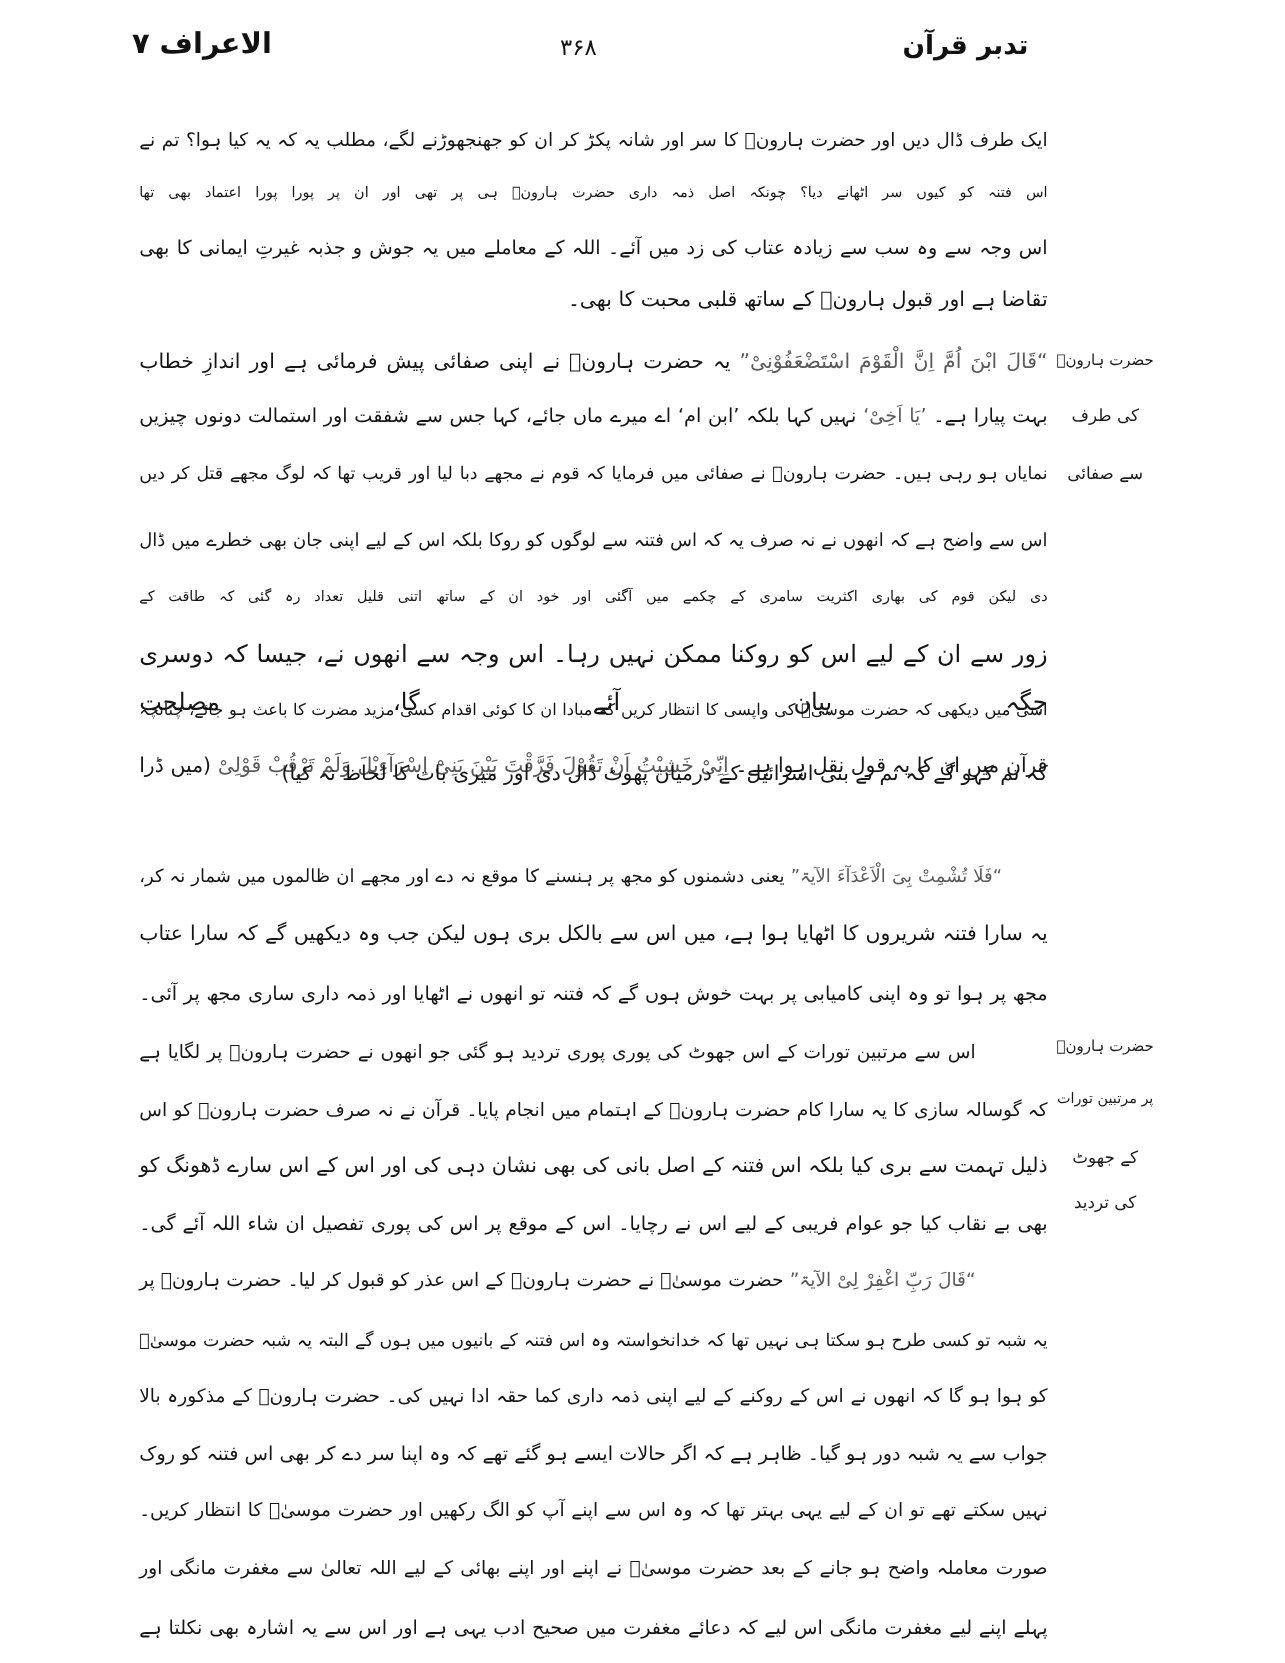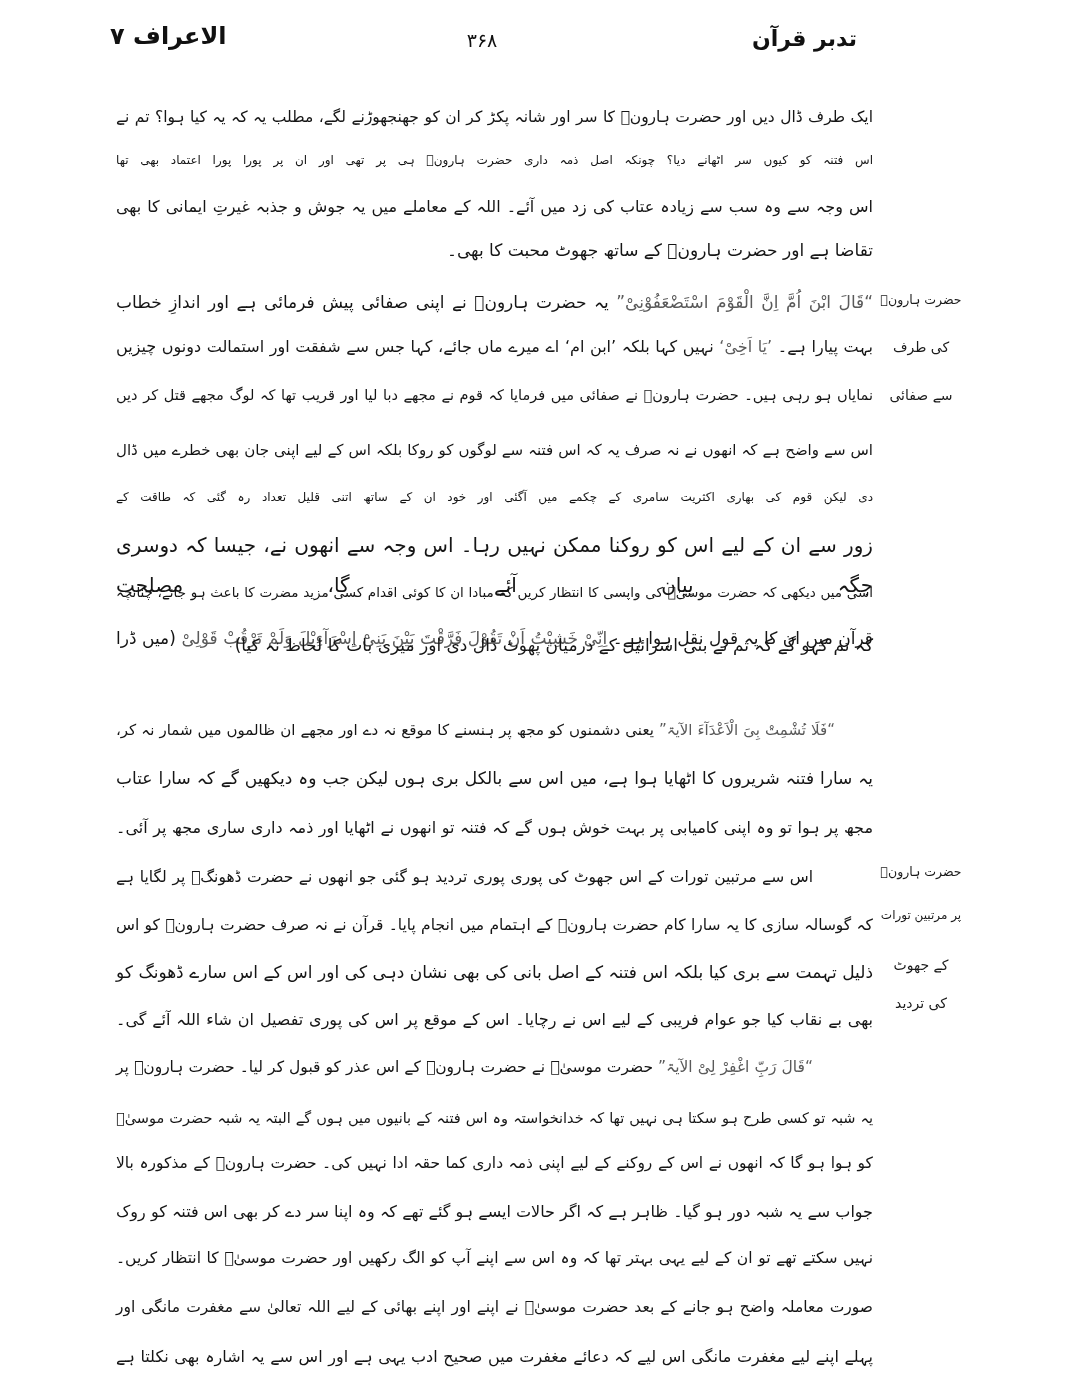--- a/index.html
+++ b/index.html
@@ -36,21 +36,21 @@
 <div id="page">
 
   <div class="hdr hdr-book">تدبر قرآن</div>
   <div class="hdr hdr-page">۳۶۸</div>
   <div class="hdr hdr-surah">الاعراف ۷</div>
 
   <div class="paragraph">
     <div class="line col fit" style="top: 97px; font-size: 15.5px;">ایک طرف ڈال دیں اور حضرت ہارونؑ کا سر اور شانہ پکڑ کر ان کو جھنجھوڑنے لگے، مطلب یہ کہ یہ کیا ہوا؟ تم نے</div>
     <div class="line col fit" style="top: 140px; font-size: 12px;">اس فتنہ کو کیوں سر اٹھانے دیا؟ چونکہ اصل ذمہ داری حضرت ہارونؑ ہی پر تھی اور ان پر پورا پورا اعتماد بھی تھا</div>
     <div class="line col fit" style="top: 187px; font-size: 16px;">اس وجہ سے وہ سب سے زیادہ عتاب کی زد میں آئے۔ اللہ کے معاملے میں یہ جوش و جذبہ غیرتِ ایمانی کا بھی</div>
-    <div class="line col fit short" style="top:230px">تقاضا ہے اور حضرت ہارونؑ کے ساتھ جھوٹ محبت کا بھی۔</div>
+    <div class="line col fit short" style="top:230px">تقاضا ہے اور قبول ہارونؑ کے ساتھ قلبی محبت کا بھی۔</div>
   </div>
 
   <div class="paragraph">
     <div class="line col fit" style="top:282px"><span class="verse">“قَالَ ابْنَ اُمَّ اِنَّ الْقَوْمَ اسْتَضْعَفُوْنِیْ”</span><span> یہ حضرت ہارونؑ نے اپنی صفائی پیش فرمائی ہے اور اندازِ خطاب</span></div>
     <div class="line col fit" style="top: 327px; font-size: 16px;"><span>بہت پیارا ہے۔ </span><span class="verse">’یَا اَخِیْ‘</span><span> نہیں کہا بلکہ ’ابن ام‘ اے میرے ماں جائے، کہا جس سے شفقت اور استمالت دونوں چیزیں</span></div>
     <div class="line col fit" style="top: 375px; font-size: 14.5px;">نمایاں ہو رہی ہیں۔ حضرت ہارونؑ نے صفائی میں فرمایا کہ قوم نے مجھے دبا لیا اور قریب تھا کہ لوگ مجھے قتل کر دیں</div>
     <div class="line col fit" style="top: 430px; font-size: 15px;">اس سے واضح ہے کہ انھوں نے نہ صرف یہ کہ اس فتنہ سے لوگوں کو روکا بلکہ اس کے لیے اپنی جان بھی خطرے میں ڈال</div>
     <div class="line col fit" style="top: 477px; font-size: 12px;">دی لیکن قوم کی بھاری اکثریت سامری کے چکمے میں آگئی اور خود ان کے ساتھ اتنی قلیل تعداد رہ گئی کہ طاقت کے</div>
     <div class="line col fit" style="top: 525px; font-size: 20px;">زور سے ان کے لیے اس کو روکنا ممکن نہیں رہا۔ اس وجہ سے انھوں نے، جیسا کہ دوسری جگہ بیان آئے گا، مصلحت</div>
     <div class="line col fit" style="top: 572px; font-size: 13.5px;">اسی میں دیکھی کہ حضرت موسیٰؑ کی واپسی کا انتظار کریں کہ مبادا ان کا کوئی اقدام کسی مزید مضرت کا باعث ہو جائے، چنانچہ</div>
@@ -58,21 +58,21 @@
     <div class="line col fit short" style="top:625px">کہ تم کہو گے کہ تم نے بنی اسرائیل کے درمیان پھوٹ ڈال دی اور میری بات کا لحاظ نہ کیا)</div>
   </div>
 
   <div class="paragraph">
     <div class="line ind-s fit" style="top: 710px; font-size: 15px;"><span class="verse">“فَلَا تُشْمِتْ بِیَ الْاَعْدَآءَ الآیۃ”</span><span> یعنی دشمنوں کو مجھ پر ہنسنے کا موقع نہ دے اور مجھے ان ظالموں میں شمار نہ کر،</span></div>
     <div class="line col fit" style="top:758px">یہ سارا فتنہ شریروں کا اٹھایا ہوا ہے، میں اس سے بالکل بری ہوں لیکن جب وہ دیکھیں گے کہ سارا عتاب</div>
     <div class="line col fit" style="top: 808px; font-size: 16px;">مجھ پر ہوا تو وہ اپنی کامیابی پر بہت خوش ہوں گے کہ فتنہ تو انھوں نے اٹھایا اور ذمہ داری ساری مجھ پر آئی۔</div>
   </div>
 
   <div class="paragraph">
-    <div class="line ind-l fit" style="top: 857px; font-size: 15.5px;">اس سے مرتبین تورات کے اس جھوٹ کی پوری پوری تردید ہو گئی جو انھوں نے حضرت ڈھونگؑ پر لگایا ہے</div>
+    <div class="line ind-l fit" style="top: 857px; font-size: 15.5px;">اس سے مرتبین تورات کے اس جھوٹ کی پوری پوری تردید ہو گئی جو انھوں نے حضرت ہارونؑ پر لگایا ہے</div>
     <div class="line col fit" style="top: 905px; font-size: 15.5px;">کہ گوسالہ سازی کا یہ سارا کام حضرت ہارونؑ کے اہتمام میں انجام پایا۔ قرآن نے نہ صرف حضرت ہارونؑ کو اس</div>
     <div class="line col fit" style="top:952px">ذلیل تہمت سے بری کیا بلکہ اس فتنہ کے اصل بانی کی بھی نشان دہی کی اور اس کے اس سارے ڈھونگ کو</div>
     <div class="line col fit" style="top: 1000px; font-size: 16px;">بھی بے نقاب کیا جو عوام فریبی کے لیے اس نے رچایا۔ اس کے موقع پر اس کی پوری تفصیل ان شاء اللہ آئے گی۔</div>
   </div>
 
   <div class="paragraph">
     <div class="line ind-l fit" style="top: 1047px; font-size: 15.5px;"><span class="verse">“قَالَ رَبِّ اغْفِرْ لِیْ الآیۃ”</span><span> حضرت موسیٰؑ نے حضرت ہارونؑ کے اس عذر کو قبول کر لیا۔ حضرت ہارونؑ پر</span></div>
     <div class="line col fit" style="top: 1098px; font-size: 14.5px;">یہ شبہ تو کسی طرح ہو سکتا ہی نہیں تھا کہ خدانخواستہ وہ اس فتنہ کے بانیوں میں ہوں گے البتہ یہ شبہ حضرت موسیٰؑ</div>
     <div class="line col fit" style="top: 1143px; font-size: 15.5px;">کو ہوا ہو گا کہ انھوں نے اس کے روکنے کے لیے اپنی ذمہ داری کما حقہ ادا نہیں کی۔ حضرت ہارونؑ کے مذکورہ بالا</div>
     <div class="line col fit" style="top: 1192px; font-size: 16px;">جواب سے یہ شبہ دور ہو گیا۔ ظاہر ہے کہ اگر حالات ایسے ہو گئے تھے کہ وہ اپنا سر دے کر بھی اس فتنہ کو روک</div>

